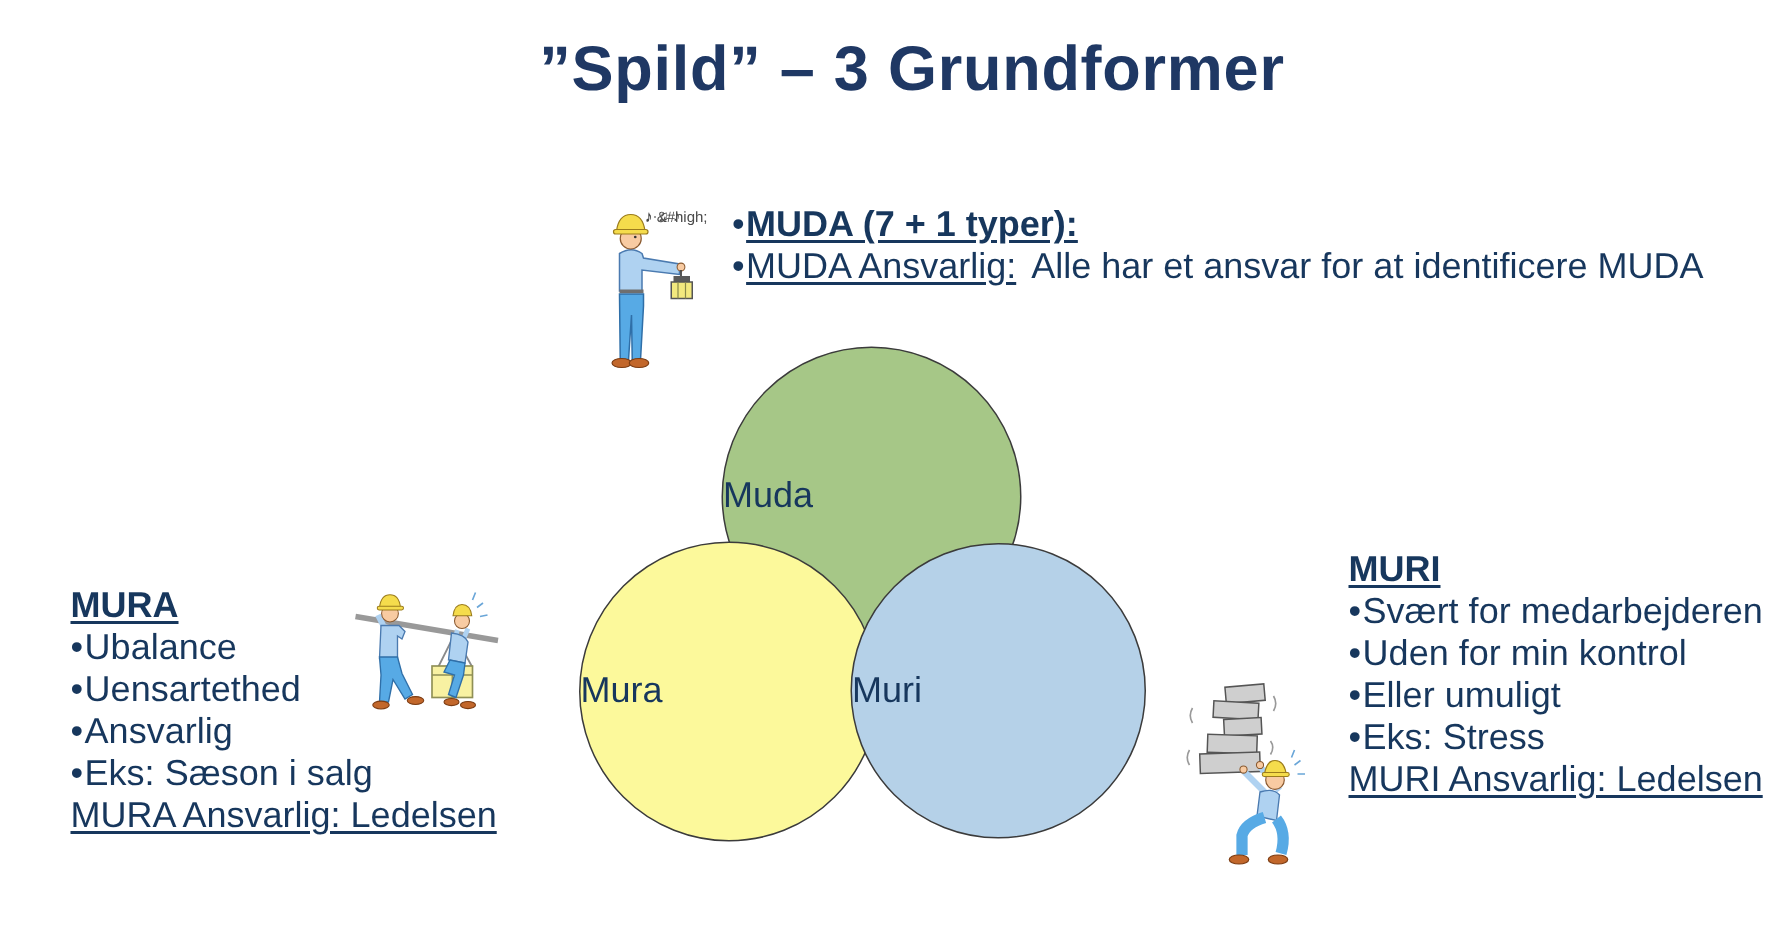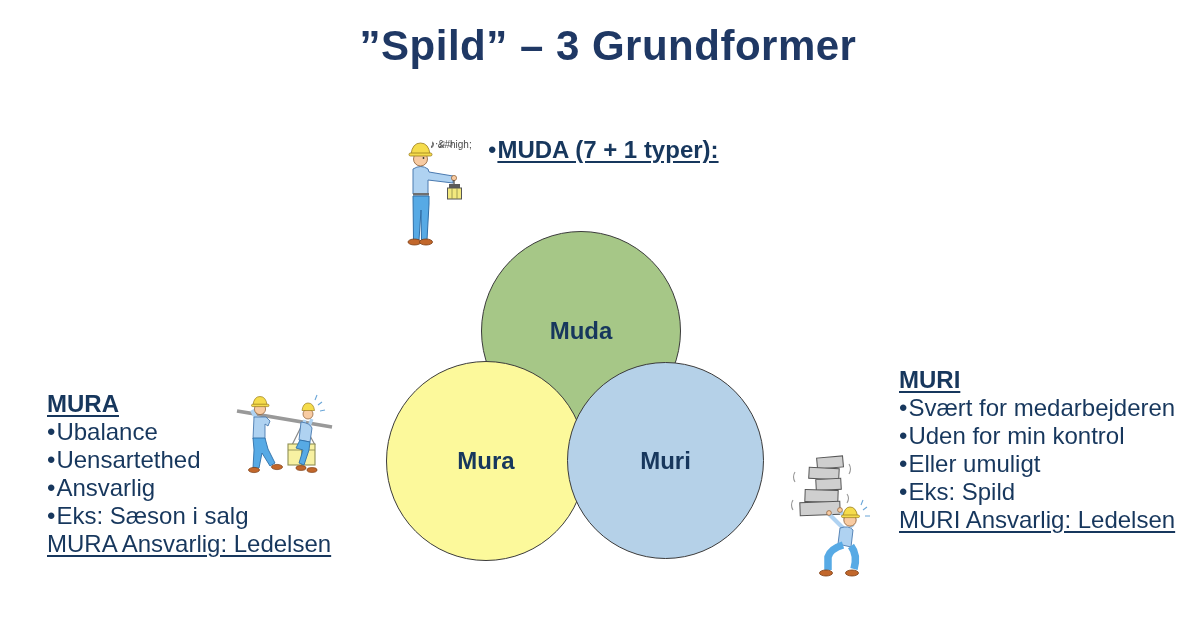--- a/index.html
+++ b/index.html
@@ -14,40 +14,41 @@
   .tblock{position:absolute;font-size:24px;line-height:28px;white-space:nowrap;}
   .tblock .b{margin-right:1px;}
   .bold{font-weight:bold;}
   .ul{text-decoration:underline;text-underline-offset:3px;}
   .gap{display:inline-block;width:10px;}
   #muda-block{left:488px;top:136px;}
   #mura-block{left:47px;top:390px;}
   #muri-block{left:899px;top:366px;}
   .circle{
     position:absolute;border-radius:50%;border:1.2px solid #3B3B3B;
-    display:flex;align-items:center;justify-content:center;font-weight:bold;
+    display:flex;align-items:center;justify-content:flex-start;
   }
   .circle .clabel{font-size:24px;color:#17375D;}
   #circle-muda{left:481px;top:231px;width:198px;height:198px;background:#A6C787;z-index:1;}
   #circle-mura{left:386px;top:361px;width:198px;height:198px;background:#FCF99B;z-index:2;}
   #circle-muri{left:567px;top:362px;width:195px;height:195px;background:#B5D1E8;z-index:3;}
   .illus{position:absolute;}
   #illus-whistler{left:394px;top:130px;}
   #illus-carriers{left:232px;top:390px;}
   #illus-bricks{left:787px;top:450px;}
 </style>
 </head>
 <body>
 
 <div class="stage">
 
   <div class="title">”Spild” – 3 Grundformer</div>
 
   <div class="tblock" id="muda-block">
     <div><span class="b">•</span><span class="bold ul">MUDA (7 + 1 typer):</span></div>
+    <div><span class="b">•</span><span class="ul">MUDA Ansvarlig:</span><span class="gap"></span><span>Alle har et ansvar for at identificere MUDA</span></div>
   </div>
 
   <svg class="illus" id="illus-whistler" width="84" height="124" viewBox="0 0 84 124">
     <text x="36" y="18" font-size="10" fill="#4a4a4a">♪ &amp;#high;</text>
     <text x="36" y="17" font-size="10" fill="#4a4a4a">♪·♫ ♪</text>
     <path d="M19 39 q8 -5 15 0 l1 3 24 4 0 7 -25 -3 0 14 -15 0 z" fill="#AFD2F1" stroke="#4a7ab0" stroke-width="1"></path>
     <circle cx="26.5" cy="29" r="7" fill="#F8CBA2" stroke="#8a5a30" stroke-width="0.8"></circle>
     <circle cx="29.5" cy="28" r="0.9" fill="#333"></circle>
     <path d="M17 24 q1.5 -11 9.5 -11 q8 0 9.5 11 z" fill="#F5DC4C" stroke="#9b7c1c" stroke-width="0.8"></path>
     <rect x="15" y="23" width="23" height="3" rx="1.5" fill="#F5DC4C" stroke="#9b7c1c" stroke-width="0.8"></rect>
@@ -107,21 +108,21 @@
     <path d="M68 50 l10 2 -1 8 -5 15 -5 -2 4 -13 -7 -2 z" fill="#57AAE5" stroke="#2f6fa8" stroke-width="0.9"></path>
     <ellipse cx="69" cy="78" rx="5" ry="2.4" fill="#C2672B" stroke="#7c3c12" stroke-width="0.7"></ellipse>
     <ellipse cx="80" cy="80" rx="5" ry="2.4" fill="#C2672B" stroke="#7c3c12" stroke-width="0.7"></ellipse>
   </svg>
 
   <div class="tblock" id="muri-block">
     <div><span class="bold ul">MURI</span></div>
     <div><span class="b">•</span><span>Svært for medarbejderen</span></div>
     <div><span class="b">•</span><span>Uden for min kontrol</span></div>
     <div><span class="b">•</span><span>Eller umuligt</span></div>
-    <div><span class="b">•</span><span>Eks: Spild</span></div>
+    <div><span class="b">•</span><span>Eks: Stress</span></div>
     <div><span class="ul">MURI Ansvarlig: Ledelsen</span></div>
   </div>
 
   <svg class="illus" id="illus-bricks" width="97" height="132" viewBox="0 0 97 132">
     <g fill="#CFCFCF" stroke="#555" stroke-width="1">
       <rect x="30" y="7" width="26" height="11" transform="rotate(-5 43 12)"></rect>
       <rect x="22" y="18" width="30" height="11" transform="rotate(3 37 23)"></rect>
       <rect x="29" y="29" width="25" height="11" transform="rotate(-3 41 34)"></rect>
       <rect x="18" y="40" width="33" height="12" transform="rotate(2 34 46)"></rect>
       <rect x="13" y="52" width="40" height="13" transform="rotate(-2 33 58)"></rect>

